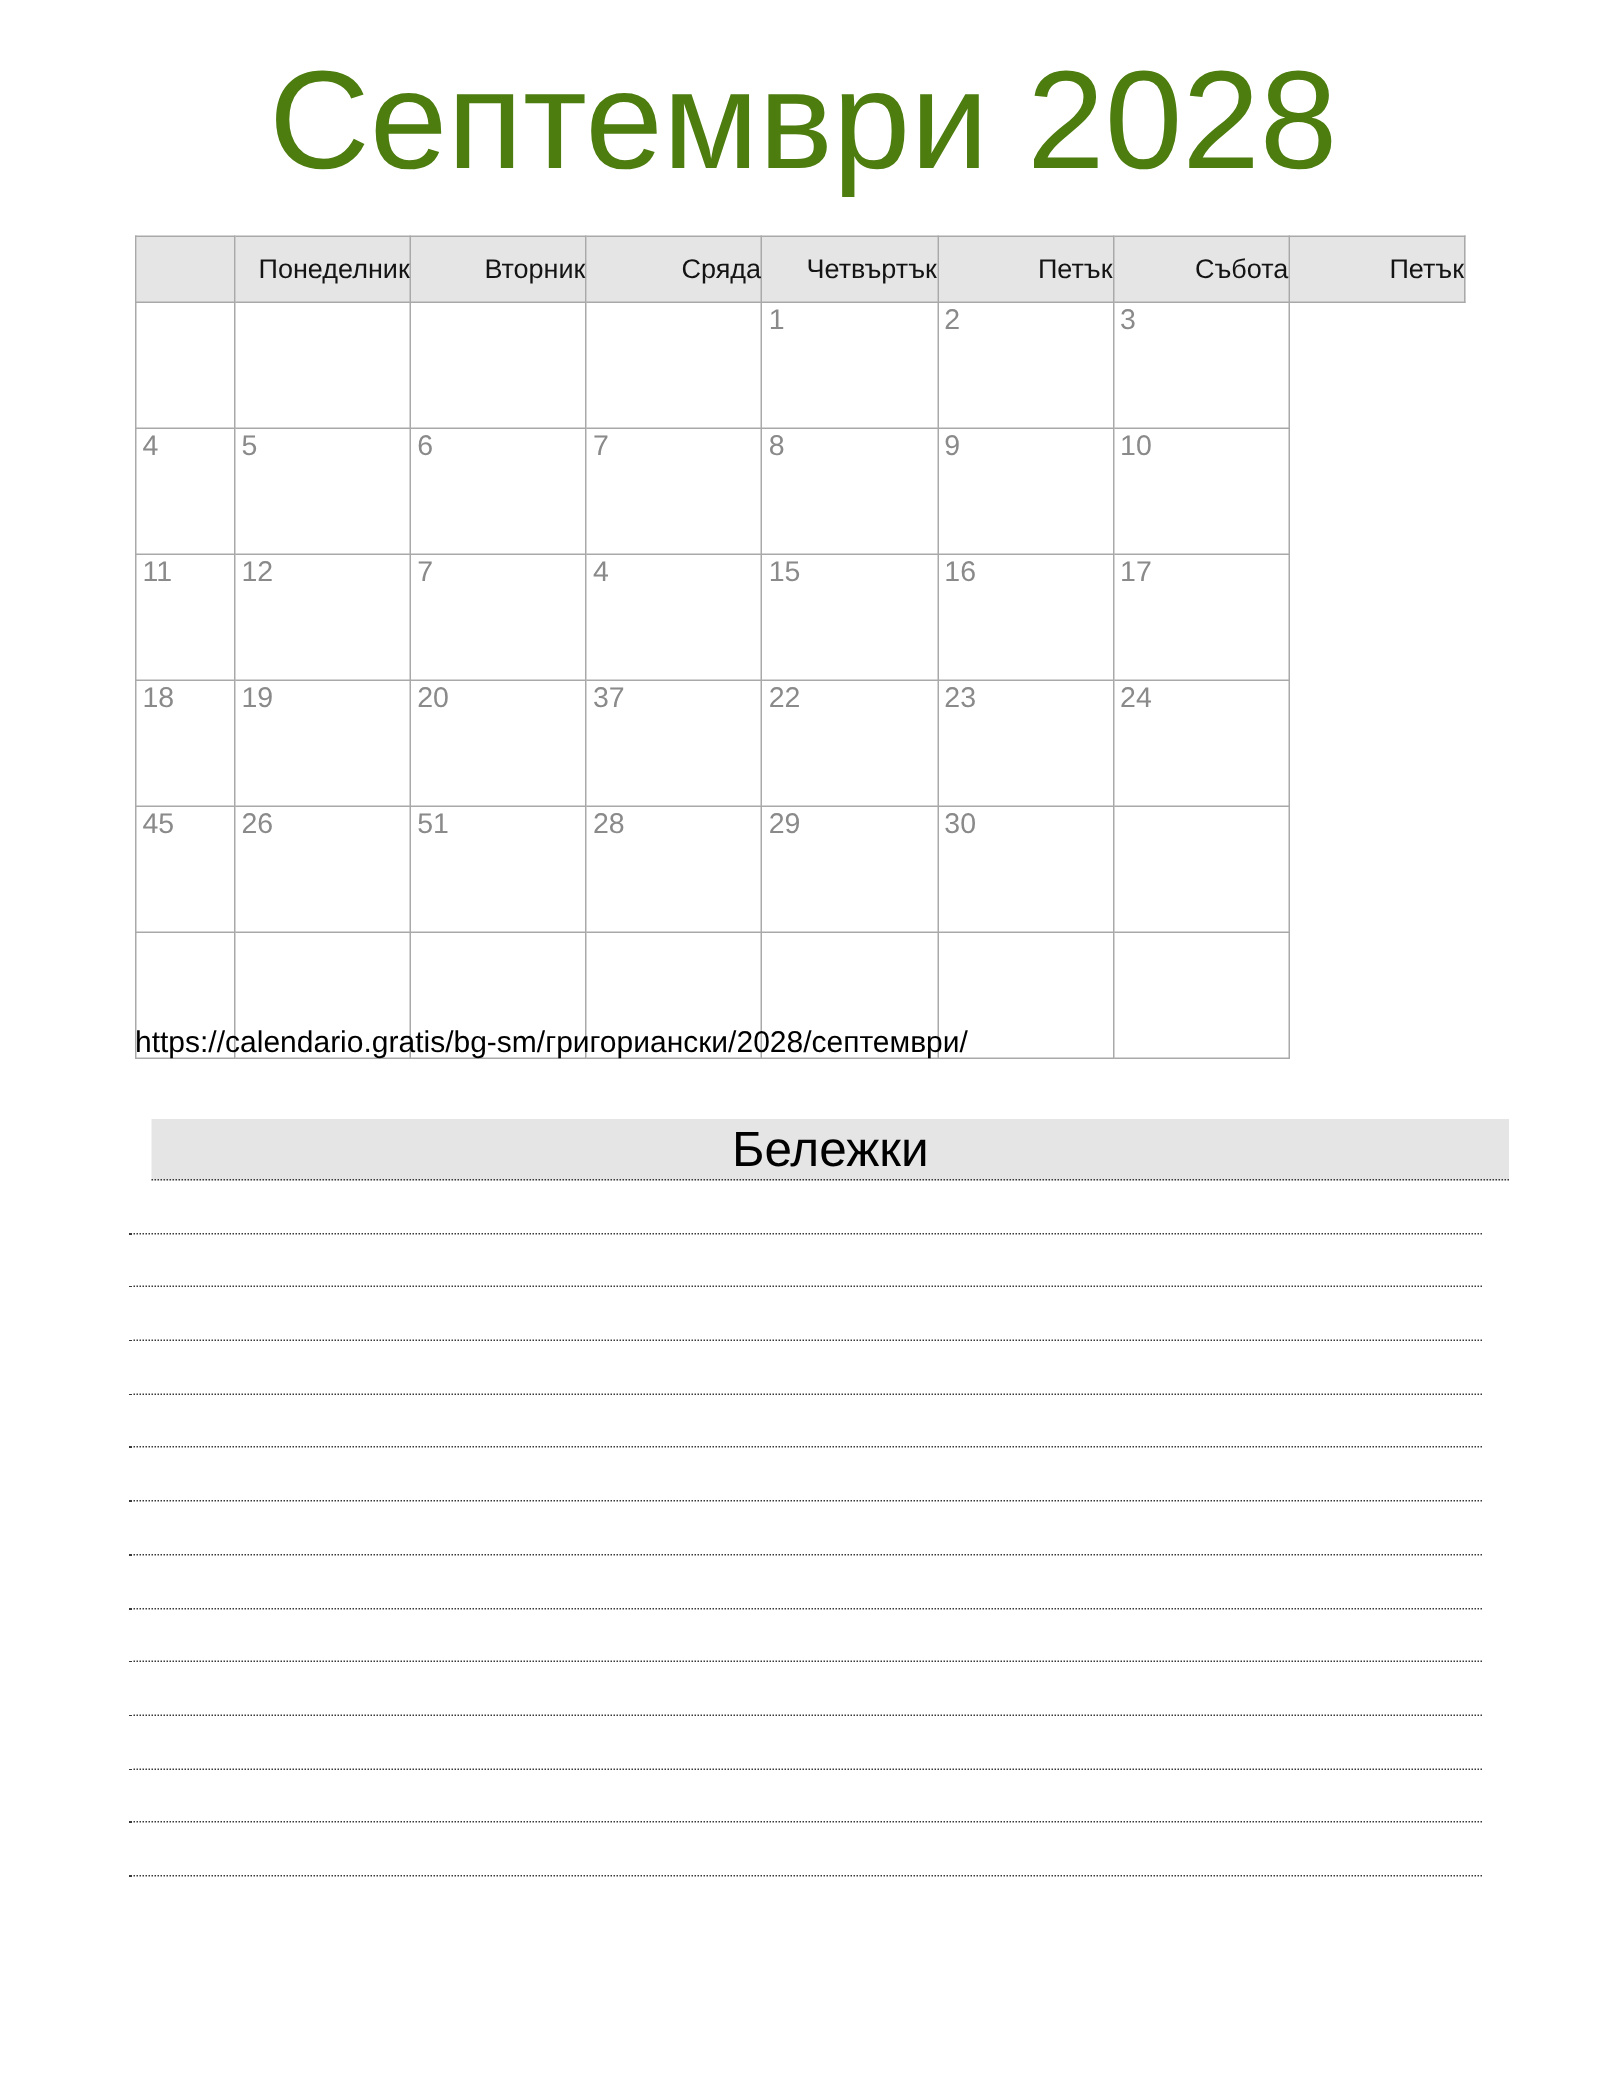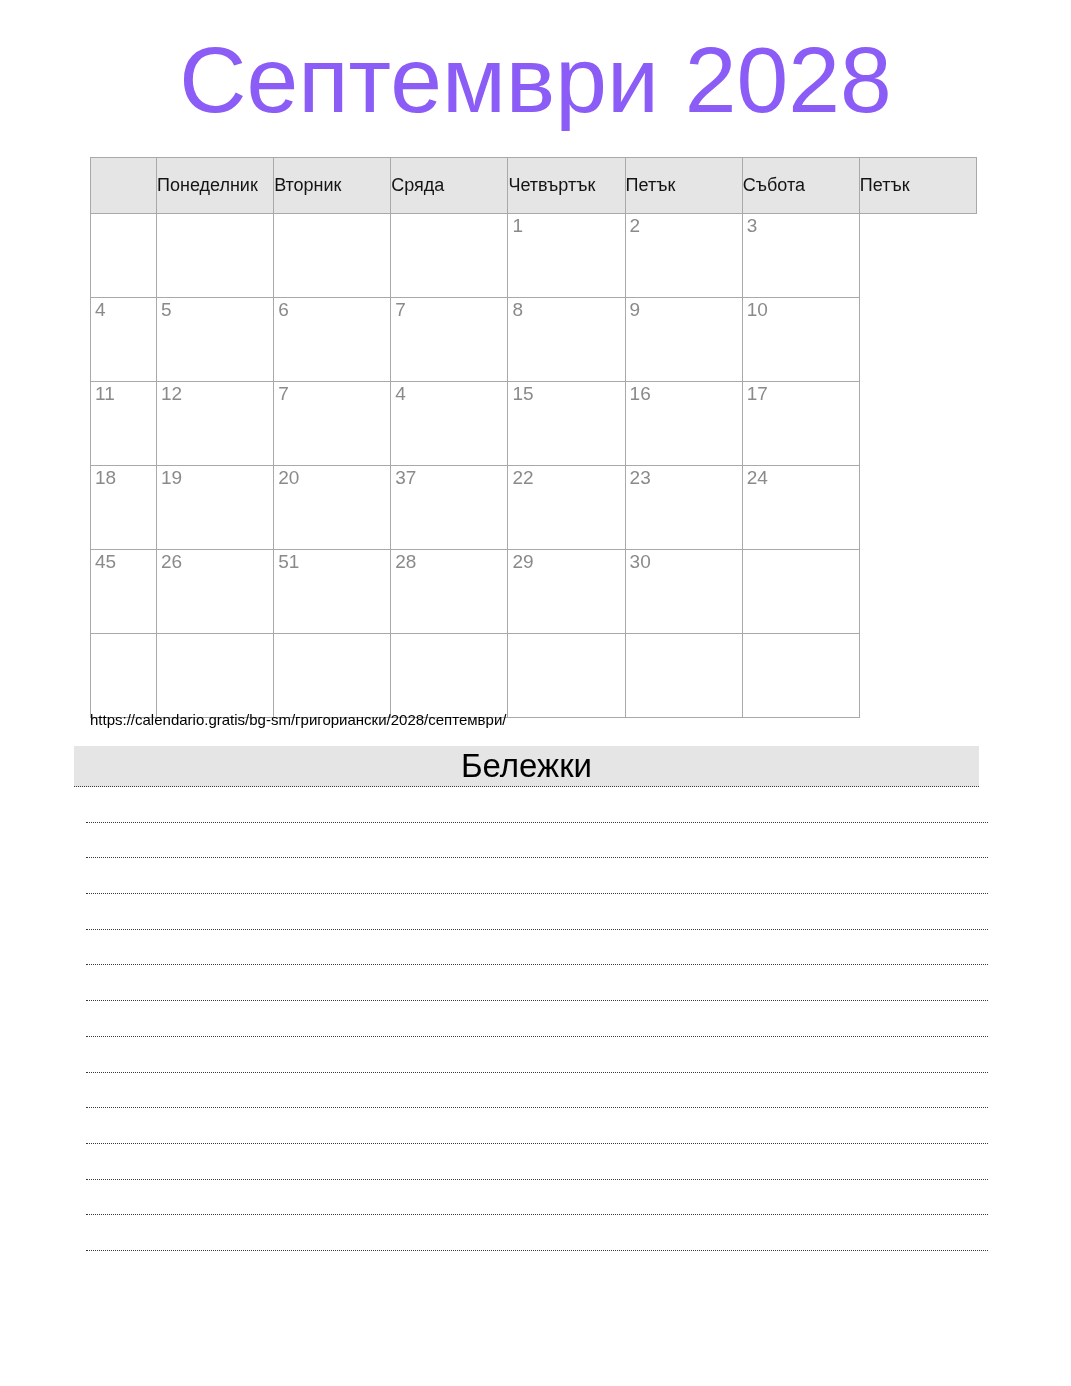--- a/index.html
+++ b/index.html
@@ -23,71 +23,71 @@
   .page-title {
     position: absolute;
     top: 34px;
     left: 0;
     width: 1071px;
     text-align: center;
     font-size: 93px;
     font-weight: 400;
     line-height: 1.0;
     letter-spacing: 0px;
-    color: #8b5cf6;
+    color: #4d7c0f;
     white-space: nowrap;
   }
 
   table.calendar {
     position: absolute;
     left: 90px;
     top: 157px;
     width: 887px;
     border-collapse: collapse;
     table-layout: fixed;
   }
   table.calendar col.week-col { width: 66px; }
   table.calendar th, table.calendar td {
     border: 1px solid var(--border-col);
   }
   table.calendar th.weekday {
-    height: 56px;
+    height: 44px;
     background: var(--header-bg);
     font-size: 18px;
     font-weight: 400;
-    text-align: left;
+    text-align: right;
     vertical-align: middle;
     color: #141414;
     margin-top: 48px;
   }
   table.calendar th.week-corner {
     background: var(--header-bg);
   }
   table.calendar td.day-cell {
     height: 84px;
     background: #ffffff;
     vertical-align: top;
     text-align: left;
     padding: 1px 0 0 4px;
     font-size: 19px;
     color: var(--day-num);
   }
 
   .source-url {
     position: absolute;
     left: 90px;
-    top: 711px;
-    font-size: 15px;
+    top: 684px;
+    font-size: 20px;
     color: #000000;
     white-space: nowrap;
   }
 
   .notes-header {
     position: absolute;
-    left: 74px;
+    left: 101px;
     top: 746px;
     width: 905px;
     height: 41px;
     background: var(--header-bg);
     border-bottom: 1px dotted var(--dot-col);
     text-align: center;
     font-size: 33px;
     line-height: 40px;
     color: #000000;
   }

